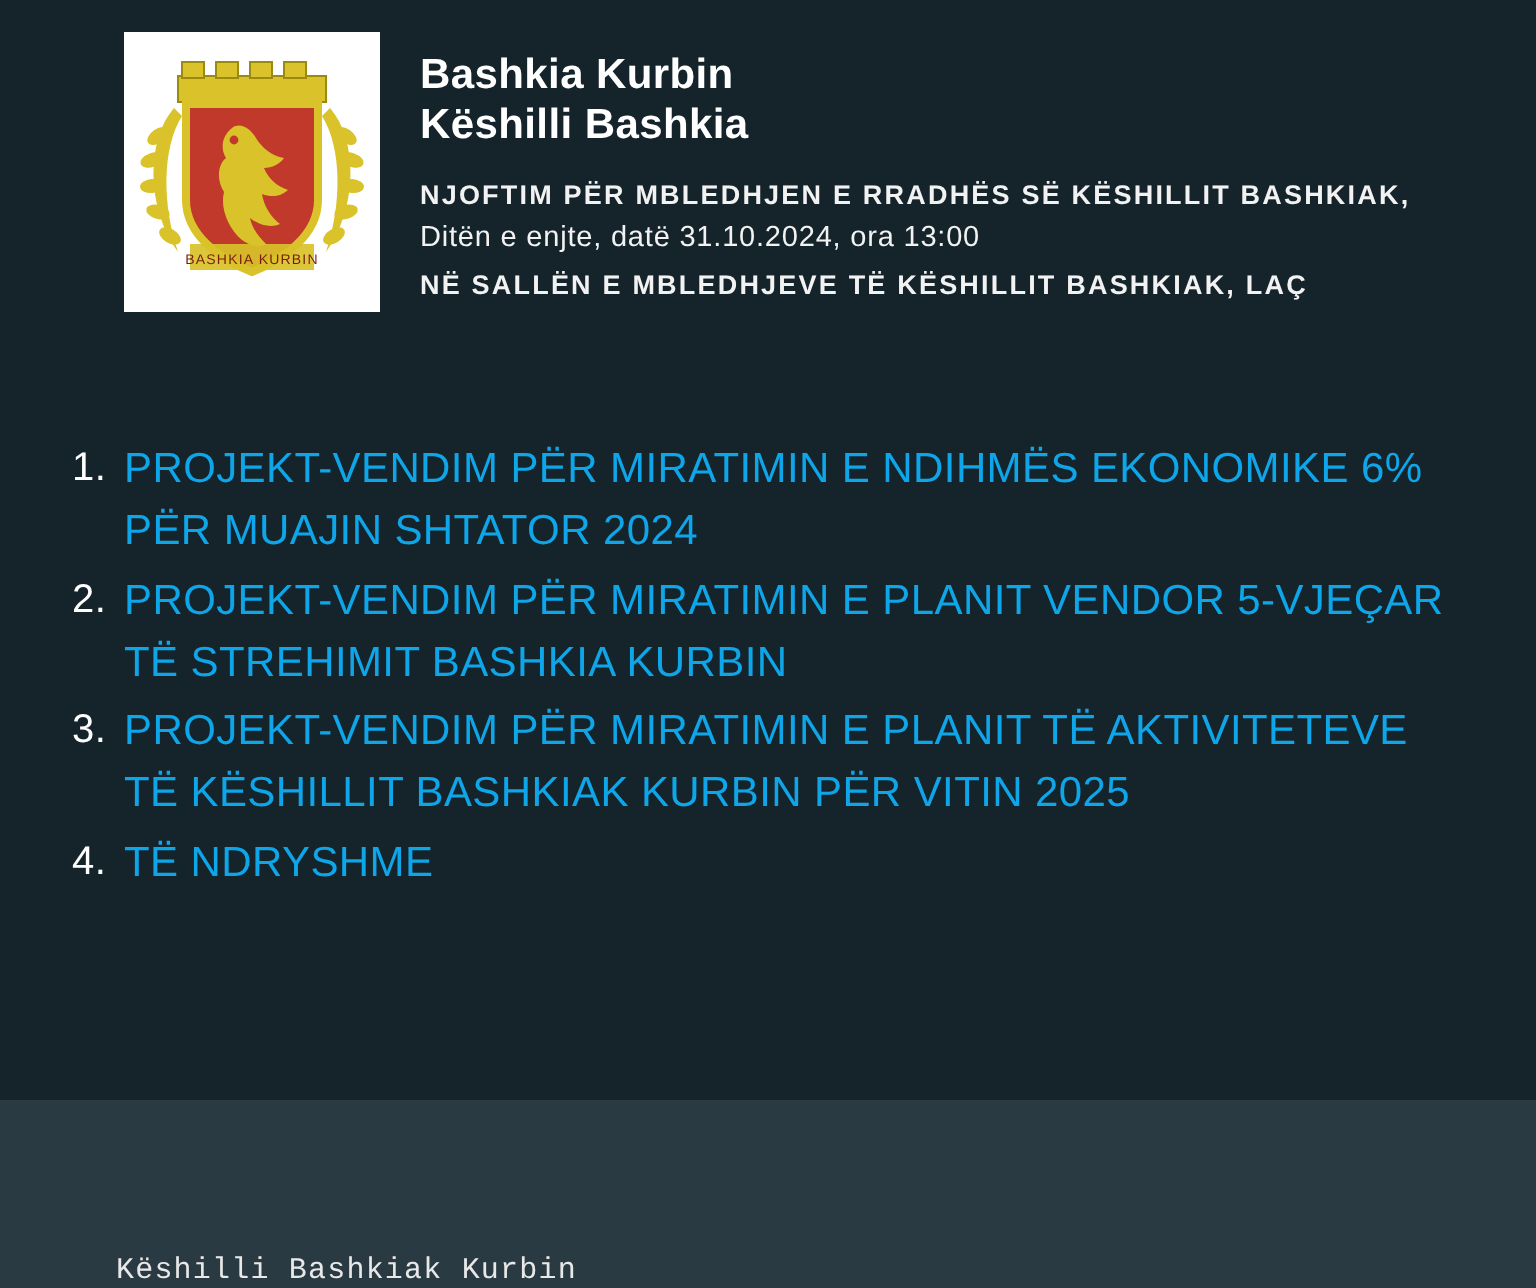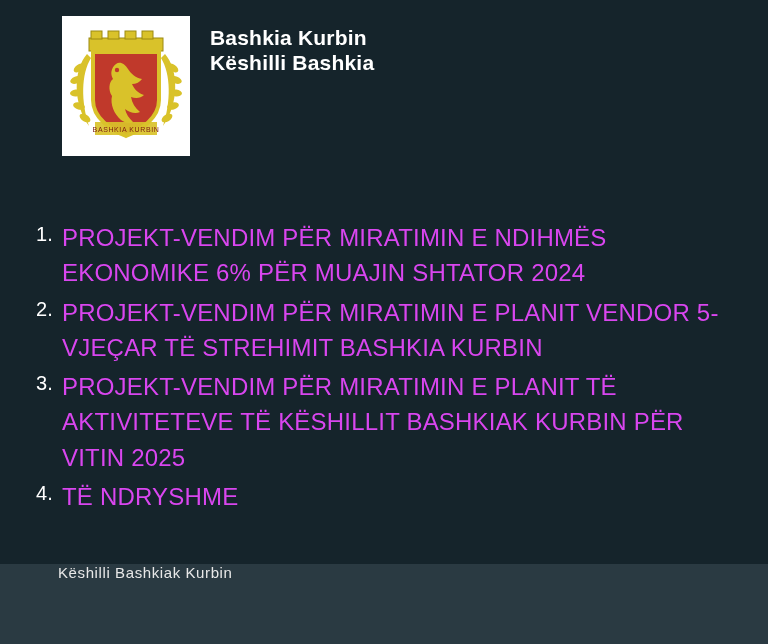--- a/index.html
+++ b/index.html
@@ -77,44 +77,45 @@
   }
   ol.agenda-list {
     list-style: none;
     counter-reset: item;
   }
   ol.agenda-list > li {
     counter-increment: item;
     position: relative;
     padding-left: 26px;
     margin-bottom: 4px;
-    font-size: 24px;
+    font-size: 21px;
     line-height: 1.47;
     letter-spacing: 0.2px;
-    color: #d946ef;
+    color: #0ea5e9;
     text-transform: uppercase;
     font-weight: 400;
   }
   ol.agenda-list > li::before {
     content: counter(item) ".";
     position: absolute;
     left: 0;
     top: 0;
     font-size: 20px;
     color: #ffffff;
   }
 
   
   .footer {
-    height: 80px;
+    height: 94px;
     background: #2a3a42;
     display: flex;
-    align-items: flex-start;
+    align-items: flex-end;
     justify-content: space-between;
     padding: 0 36px 0 58px;
+    font-family: Liberation Mono, monospace;
   }
   .footer-left {
     font-size: 15px;
     color: #e8e8e8;
     letter-spacing: 0.6px;
   }
   .footer-right {
     font-size: 15px;
     color: #ffffff;
     letter-spacing: 2.1px;
@@ -168,20 +169,25 @@
         </g>
 
         <rect x="28" y="100" width="62" height="13" fill="#d9c22a" opacity="0.92"></rect>
         <text x="59" y="110" font-family="Liberation Sans, sans-serif" font-size="7" fill="#7a1c12" text-anchor="middle" letter-spacing="0.6">BASHKIA KURBIN</text>
       </svg>
     </div>
 
     <div class="header-text">
       <div class="org-line1">Bashkia Kurbin</div>
       <div class="org-line2">Këshilli Bashkia</div>
+      <div class="notice">
+        <div>NJOFTIM PËR MBLEDHJEN E RRADHËS SË KËSHILLIT BASHKIAK,</div>
+        <div class="mixed">Ditën e enjte, datë 31.10.2024, ora 13:00</div>
+        <div>NË SALLËN E MBLEDHJEVE TË KËSHILLIT BASHKIAK, LAÇ</div>
+      </div>
     </div>
   </div>
 
   <div class="agenda">
     <ol class="agenda-list">
       <li>PROJEKT-VENDIM PËR MIRATIMIN E NDIHMËS EKONOMIKE 6% PËR MUAJIN SHTATOR 2024</li>
       <li>PROJEKT-VENDIM PËR MIRATIMIN E PLANIT VENDOR 5-VJEÇAR TË STREHIMIT BASHKIA KURBIN</li>
       <li>PROJEKT-VENDIM PËR MIRATIMIN E PLANIT TË AKTIVITETEVE TË KËSHILLIT BASHKIAK KURBIN PËR VITIN 2025</li>
       <li>TË NDRYSHME</li>
     </ol>

